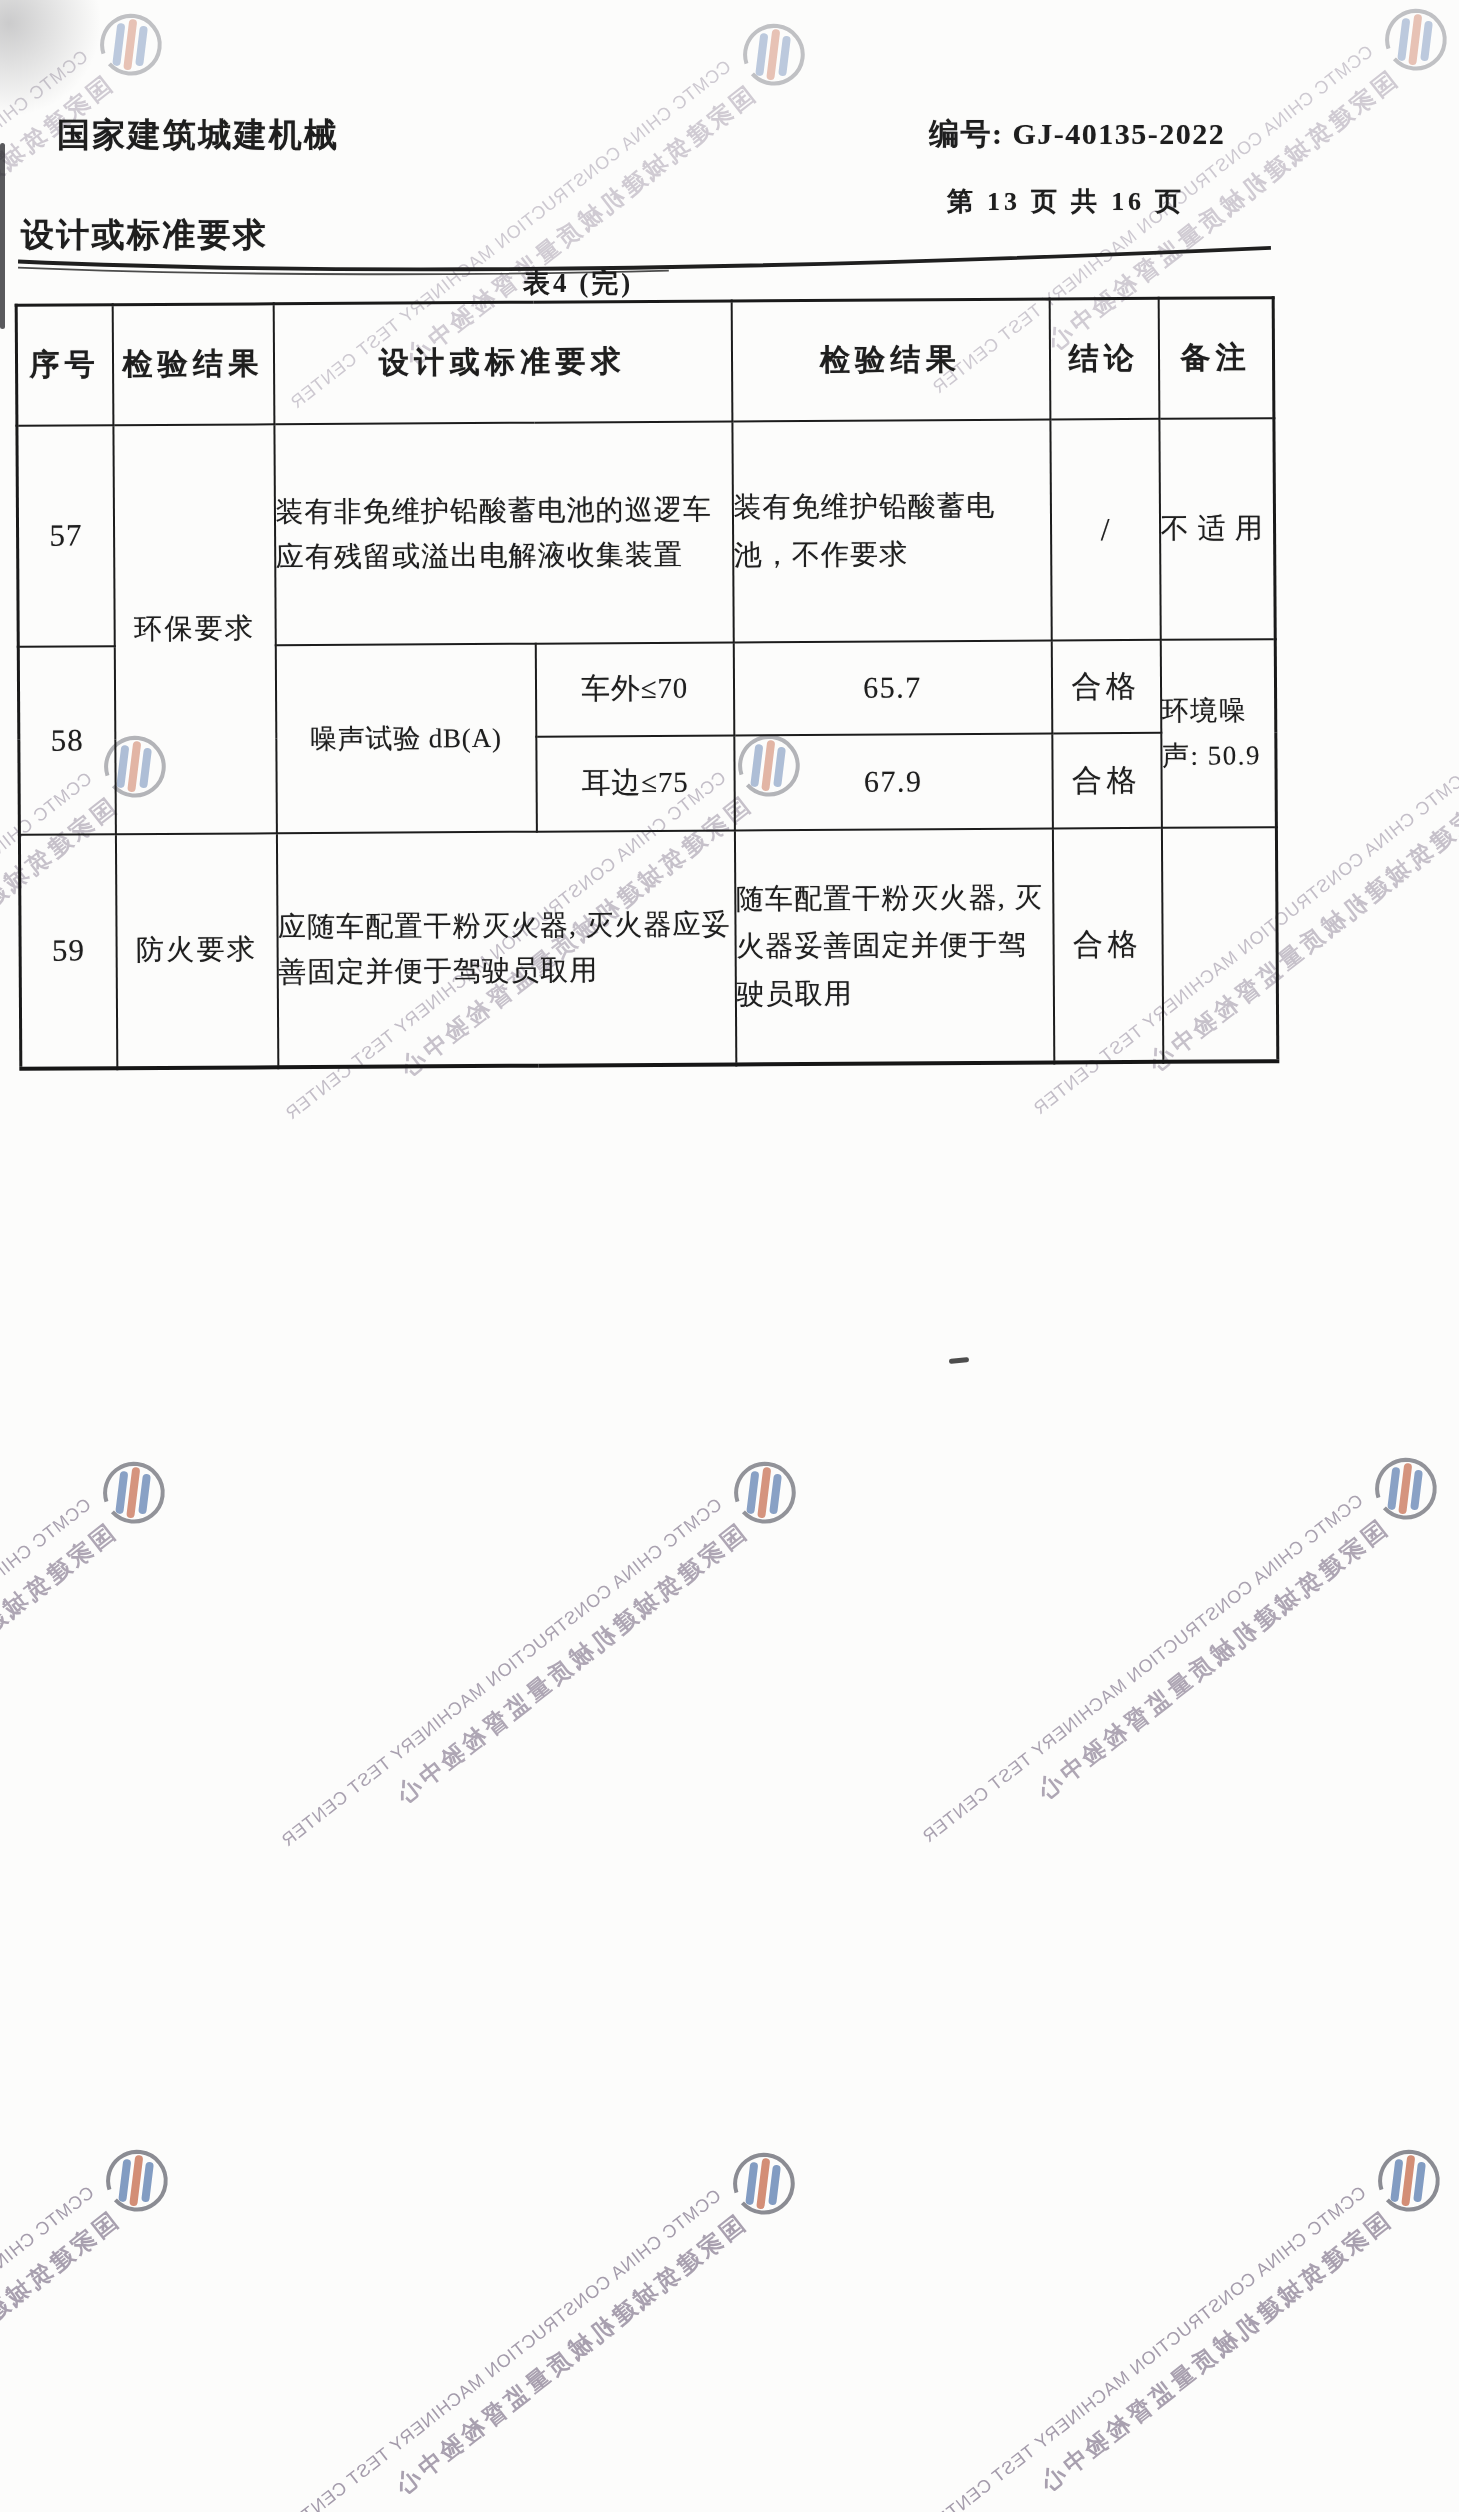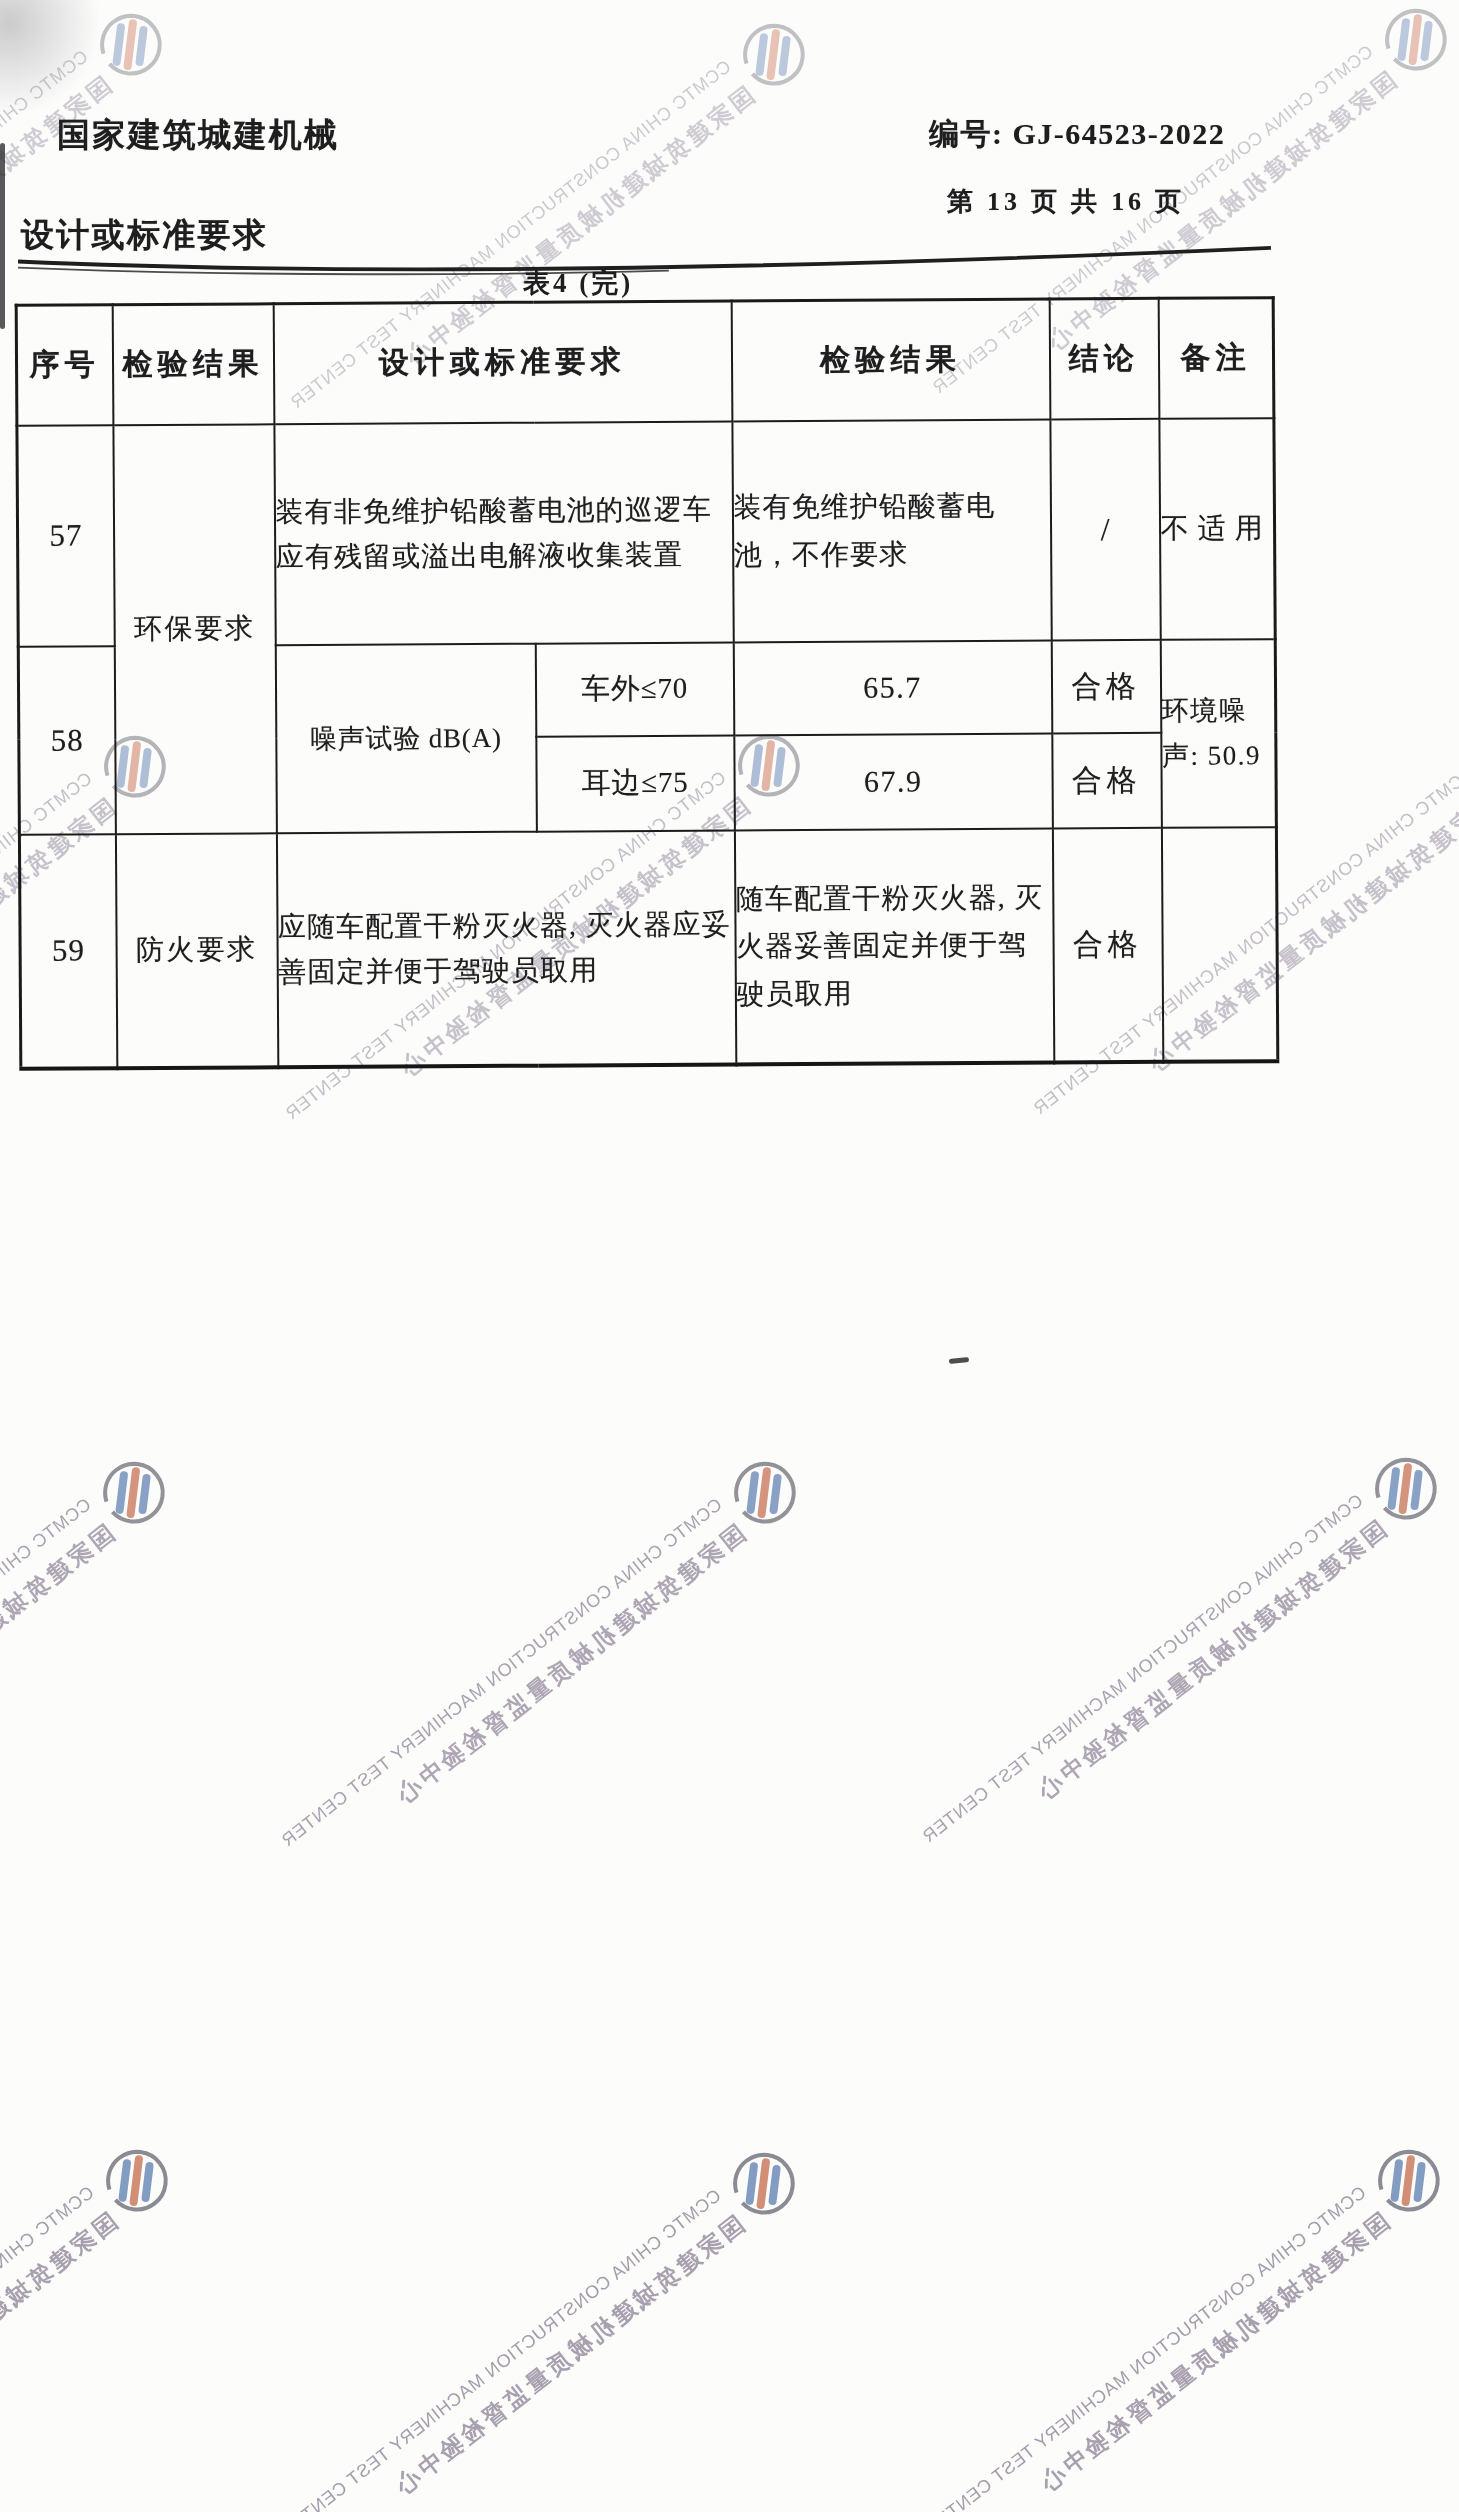--- a/index.html
+++ b/index.html
@@ -233,21 +233,21 @@
     </div>
 
   <div class="content">
 
     <div class="edge-smudge"></div>
     <div class="edge-sliver"></div>
     <div class="scan-dash"></div>
 
     <div class="org-line1">国家建筑城建机械</div>
     <div class="org-line2">设计或标准要求</div>
-    <div class="report-no">编号: GJ-64523-2022</div>
+    <div class="report-no">编号: GJ-40135-2022</div>
     <div class="page-no">第 13 页  共 16 页</div>
 
     <svg class="header-rule" width="1262" height="49" viewBox="0 0 1660 64">
       <path d="M4,32 C420,50 980,44 1652,14" stroke="#1f1f1f" stroke-width="5" fill="none"></path>
       <path d="M4,40 C300,52 640,50 860,44" stroke="#1f1f1f" stroke-width="2.5" fill="none" opacity="0.8"></path>
     </svg>
 
     <div class="table-caption">表4 (完)</div>
 
     <table class="report-table">

